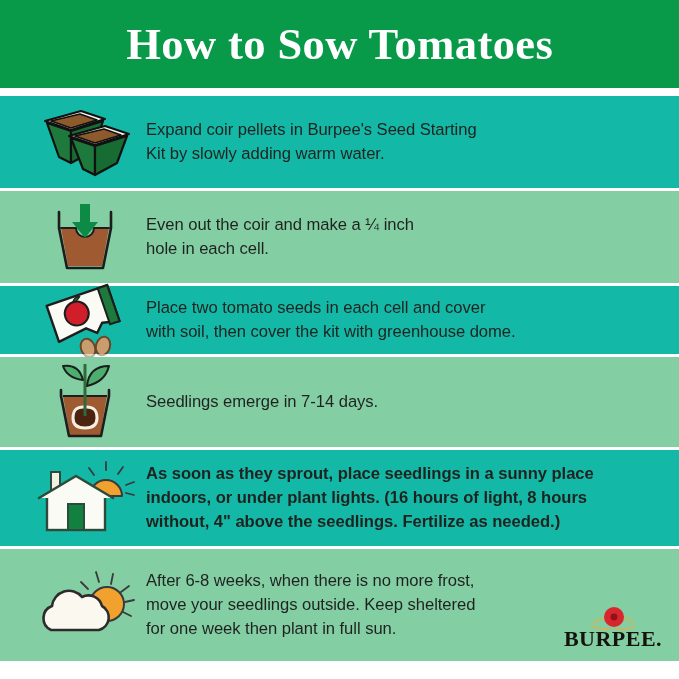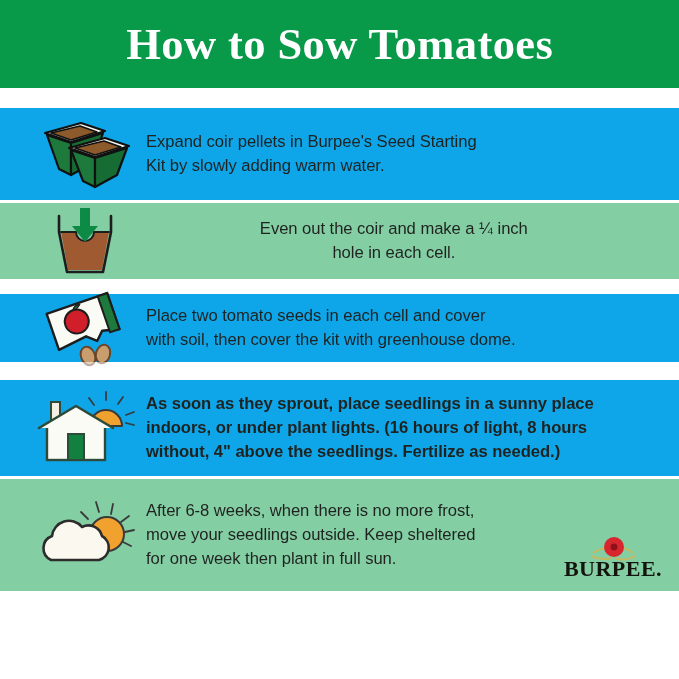--- a/index.html
+++ b/index.html
@@ -56,21 +56,21 @@
     flex-direction: column;
   }
   .row {
     display: flex;
     align-items: center;
     position: relative;
     box-sizing: border-box;
     padding-left: 24px;
     padding-right: 14px;
   }
-  .row.light { background: #0ea5e9; margin-top: 12px; }
+  .row.light { background: #14b8a6; }
   .row.dark  { background: #84ceA4; }
 
   .row-sep {
     height: 3px;
     background: #ffffff;
     opacity: 0.55;
     flex: 0 0 auto;
   }
 
   .row-icon {
@@ -89,21 +89,21 @@
     line-height: 1.36;
     letter-spacing: -0.05px;
     font-family: "Liberation Sans", "DejaVu Sans", sans-serif;
     transform: scaleX(0.955);
     transform-origin: left center;
   }
   .row-text .line { display: block; white-space: nowrap; }
 
   
   .r1 { height: 92px; }
-  .r2 { height: 76px; text-align: center; }
+  .r2 { height: 92px; }
   .r3 { height: 68px; }
   .r4 { height: 90px; }
   .r5 { height: 96px; font-weight: bold; }
   .r6 { height: 112px; }
 
   
   .logo {
     position: absolute;
     right: 10px;
     bottom: 8px;
@@ -184,20 +184,42 @@
           <ellipse cx="67" cy="68" rx="7" ry="9.5" transform="rotate(16 67 68)" fill="#c99e6f" stroke="#6b4526" stroke-width="2"></ellipse>
         </svg>
       </div>
       <div class="row-text">
         <span class="line">Place two tomato seeds in each cell and cover</span>
         <span class="line">with soil, then cover the kit with greenhouse dome.</span>
       </div>
     </div>
     <div class="row-sep"></div>
 
+    <div class="row dark r4">
+      <div class="row-icon">
+        <svg width="88" height="84" viewBox="0 0 88 84" aria-hidden="true">
+
+          <path d="M22,36 H66 L59,76 H29 Z" fill="#a05a32"></path>
+
+          <path d="M20,30 V36 L28,76 H60 L68,36 V30" fill="none" stroke="#1d1d1d" stroke-width="2.6" stroke-linejoin="round" stroke-linecap="round"></path>
+          <path d="M22,36 H66" fill="none" stroke="#1d1d1d" stroke-width="2"></path>
+
+          <path d="M32,58 q0,-12 12,-11 q12,-1 12,11 q0,10 -12,10 q-12,0 -12,-10 Z" fill="#4b2310" stroke="#f3efe2" stroke-width="3"></path>
+
+          <path d="M44,56 V4" stroke="#2f6b3a" stroke-width="3" fill="none"></path>
+
+          <path d="M42,20 q-16,-2 -20,-14 q16,-2 20,14 Z" fill="#4caf6e" stroke="#1d1d1d" stroke-width="2" stroke-linejoin="round"></path>
+
+          <path d="M46,26 q18,-4 22,-20 q-20,0 -22,20 Z" fill="#4caf6e" stroke="#1d1d1d" stroke-width="2" stroke-linejoin="round"></path>
+        </svg>
+      </div>
+      <div class="row-text">
+        <span class="line">Seedlings emerge in 7-14 days.</span>
+      </div>
+    </div>
     <div class="row-sep"></div>
 
     <div class="row light r5">
       <div class="row-icon">
         <svg width="104" height="80" viewBox="0 0 104 80" aria-hidden="true">
 
           <g stroke="#3a3a3a" stroke-width="1.8" stroke-linecap="round">
             <path d="M73,12 V4"></path>
               <path d="M85,16 L90,9"></path>
               <path d="M61,17 L56,10"></path>

